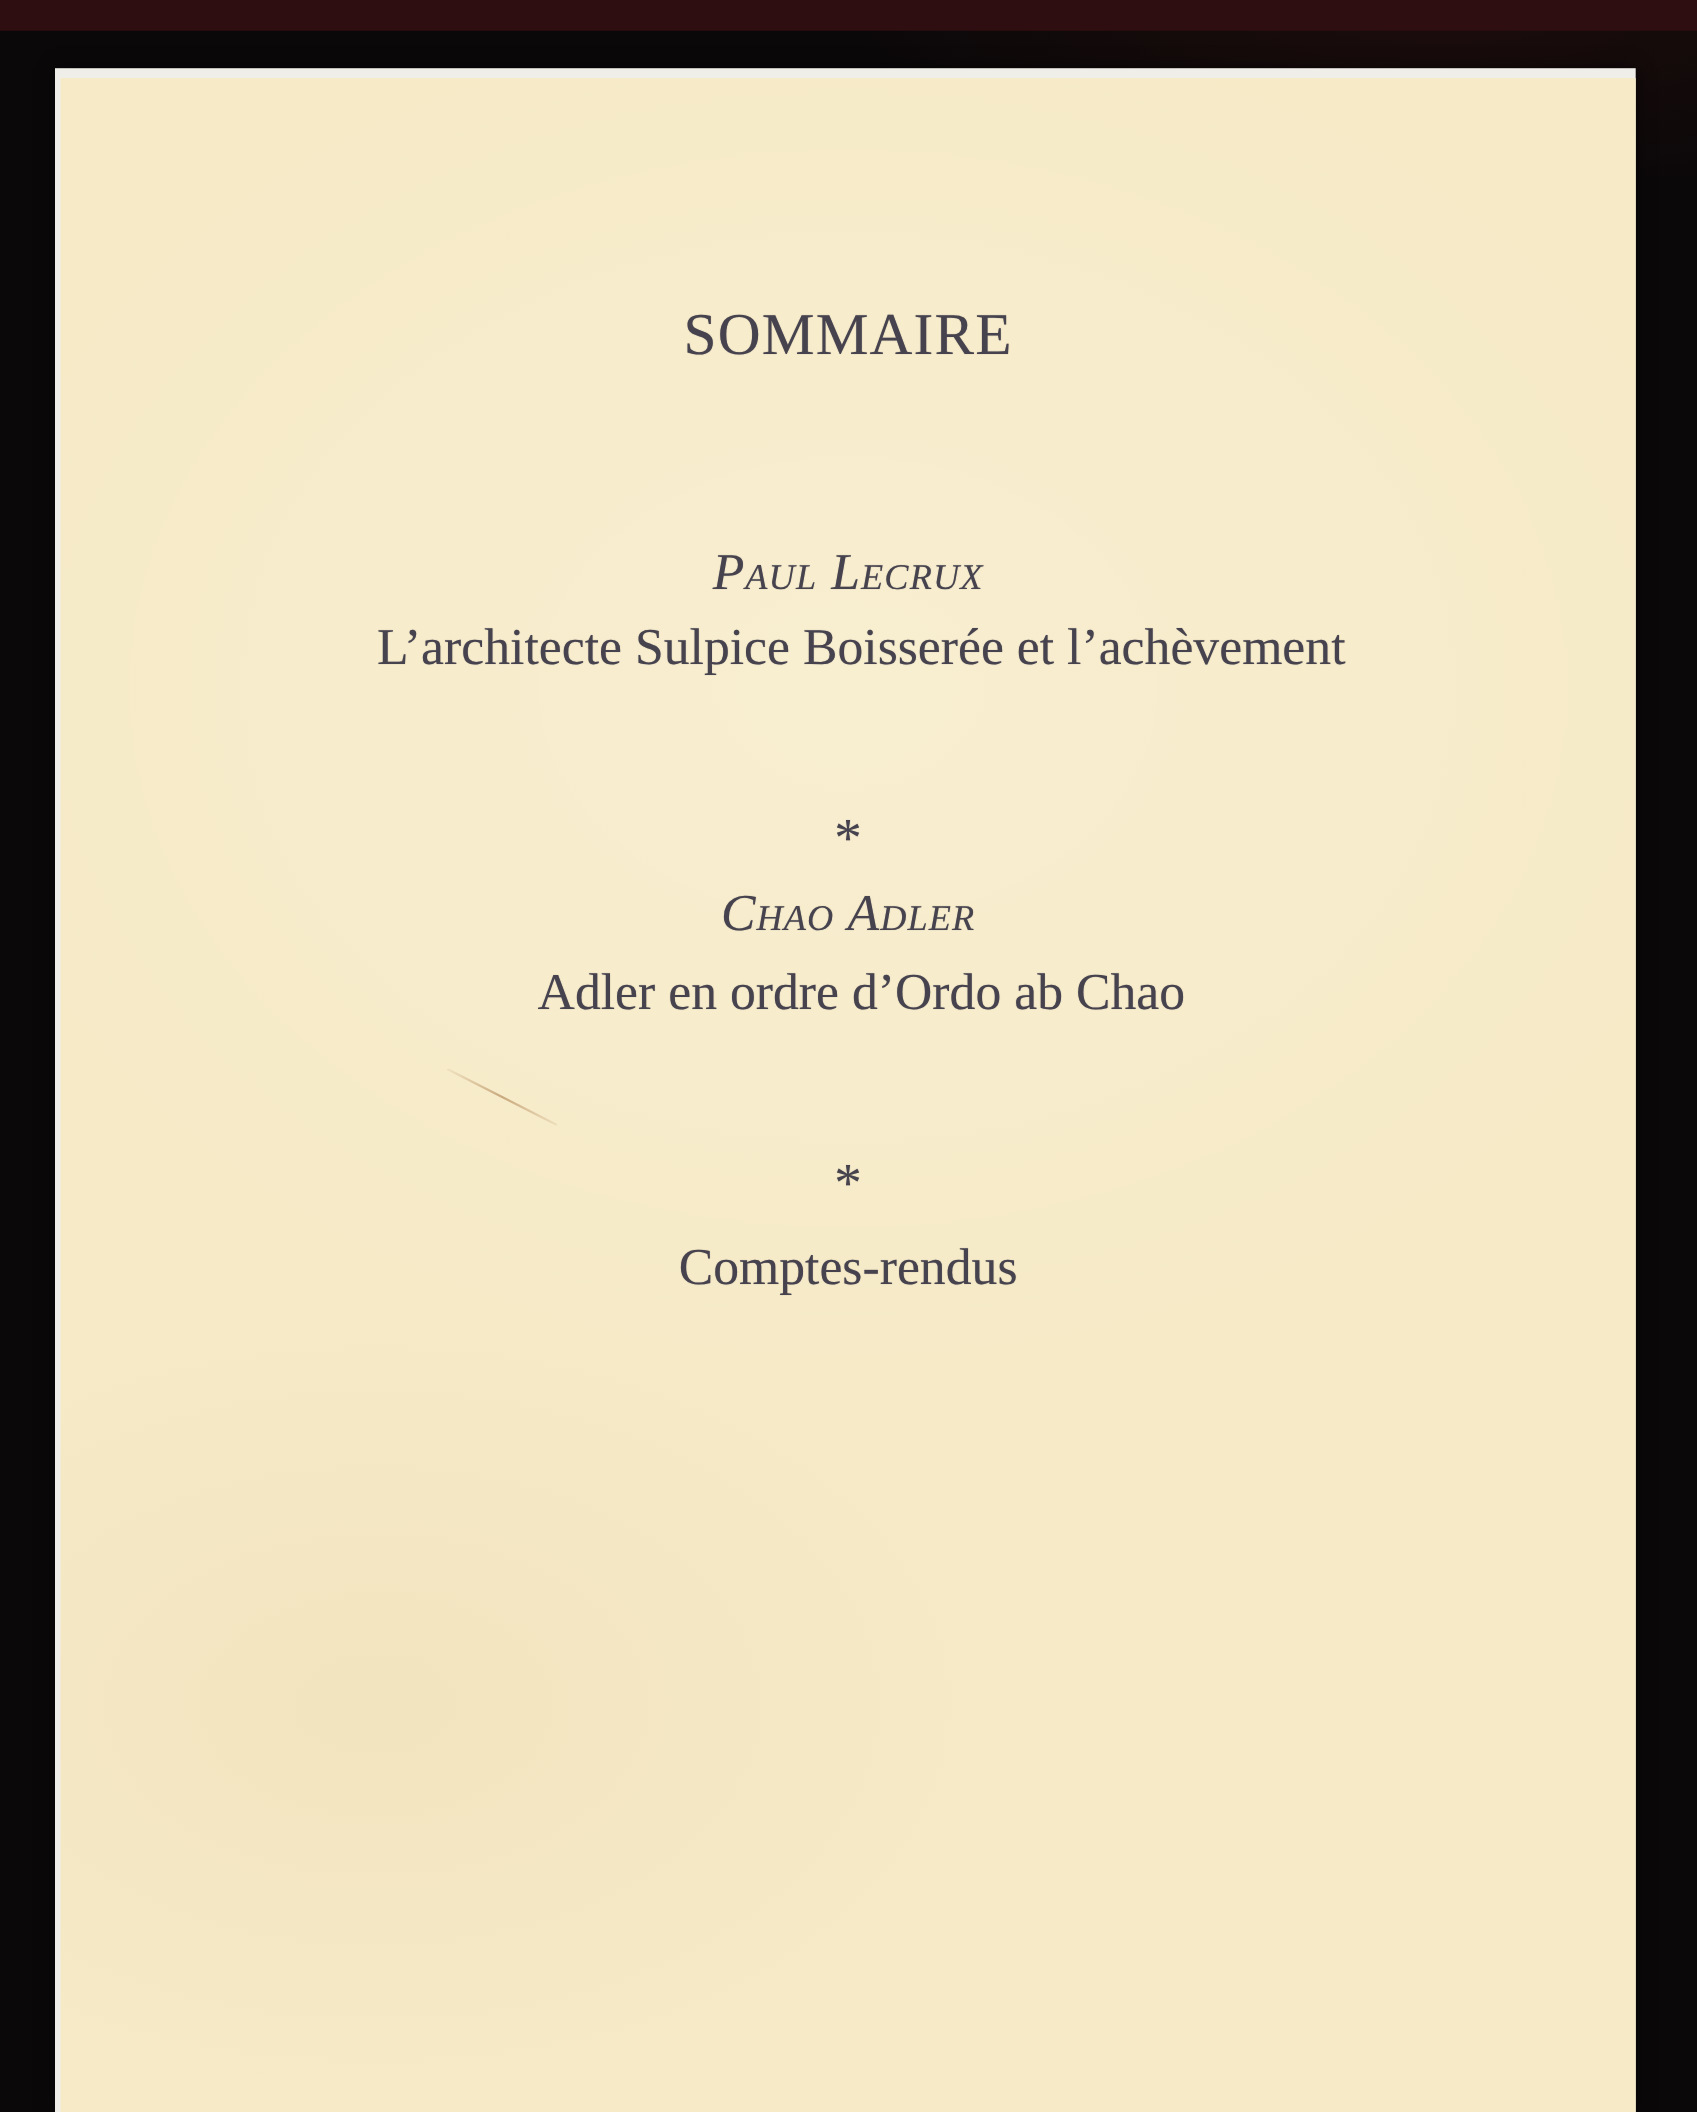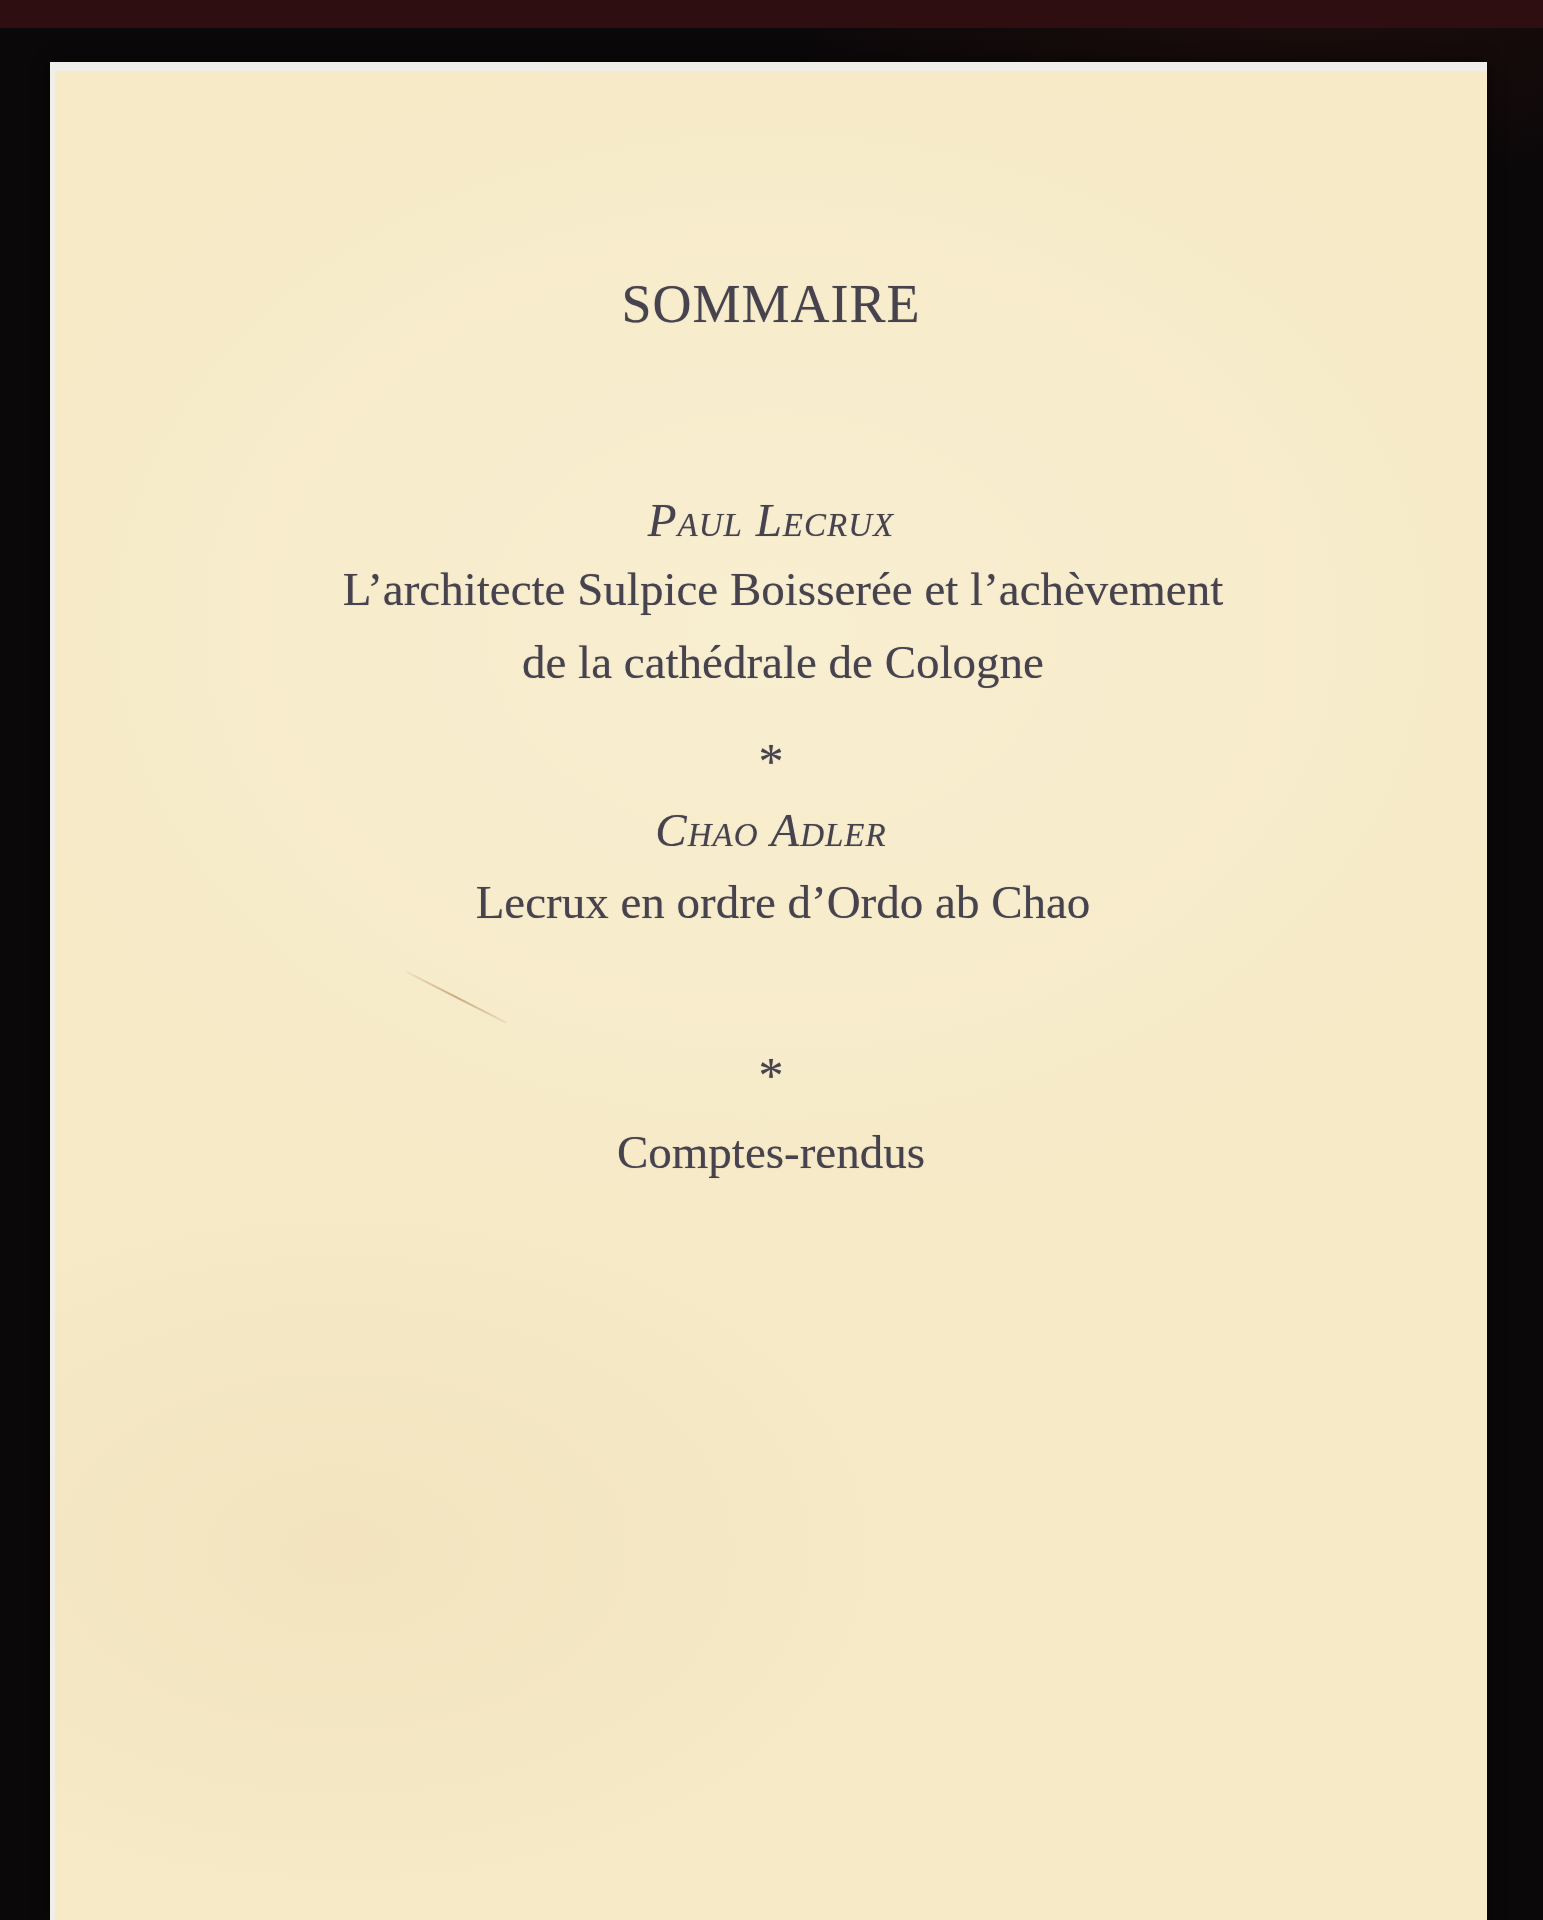--- a/index.html
+++ b/index.html
@@ -111,29 +111,28 @@
     <div class="page-inner">
 
       <div class="scratch"></div>
 
       <h1 class="textline title">SOMMAIRE</h1>
 
       <div class="textline author author1">Paul Lecrux</div>
 
       <div class="textline worktitle work1">
         <span>L’architecte Sulpice Boisserée et l’achèvement</span><br>
-        <span>de la cathédrale de Cologne</span>
       </div>
 
       <div class="textline star star1">*</div>
 
       <div class="textline author author2">Chao Adler</div>
 
       <div class="textline worktitle work2-l1">
-        <span>Lecrux en ordre d’</span><span class="it">Ordo ab Chao</span>
+        <span>Adler en ordre d’</span><span class="it">Ordo ab Chao</span>
       </div>
 
 
       <div class="textline star star2">*</div>
 
       <div class="textline closing it">Comptes-rendus</div>
 
     </div>
   </div>
 </div>

